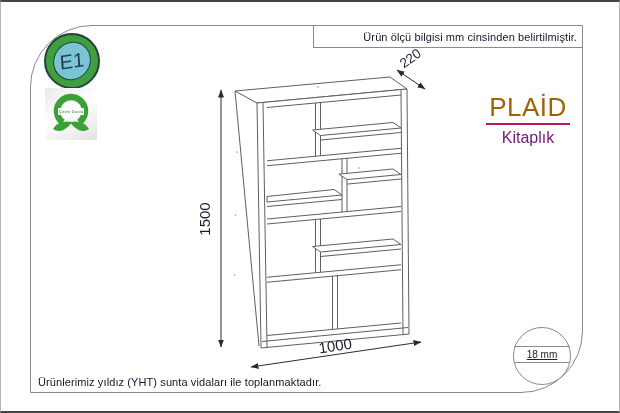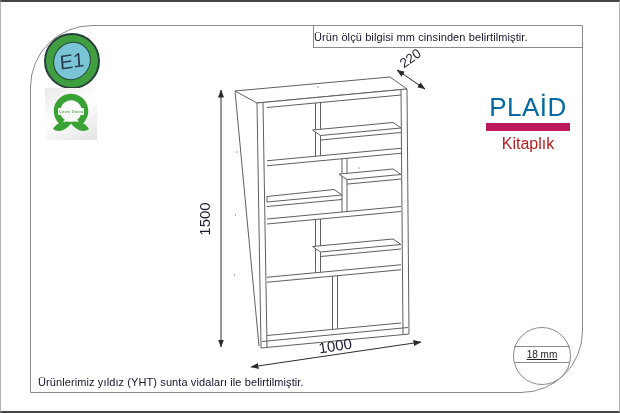--- a/index.html
+++ b/index.html
@@ -10,21 +10,21 @@
     border-left:1px solid #b5b5b5;border-right:1px solid #b5b5b5;
     font-family:"Liberation Sans",sans-serif;color:#1c1c30;
   }
   .main-frame{
     position:absolute;left:29px;top:23px;width:553px;height:368px;
     border:1.5px solid #8a8a8a;border-radius:62px 0 62px 0;box-sizing:border-box;
   }
   .top-note-box{
     position:absolute;left:312px;top:24px;width:270px;height:22px;
     border-left:1px solid #8a8a8a;border-bottom:1px solid #8a8a8a;box-sizing:border-box;
-    display:flex;align-items:center;padding-right:6px;
+    display:flex;align-items:center;justify-content:flex-end;padding-right:6px;
     font-size:11px;letter-spacing:.1px;color:#15152e;
   }
   .bottom-note{
     position:absolute;left:37px;top:374px;font-size:11px;color:#15152e;letter-spacing:.1px;
   }
   
   .e1-logo{
     position:absolute;left:43px;top:31px;width:56px;height:56px;border-radius:50%;
     background:#3f9e3f;border:2px solid #26413a;box-sizing:border-box;
     display:flex;align-items:center;justify-content:center;
@@ -35,24 +35,24 @@
     font-size:20px;color:#2a3a50;transform:rotate(-8deg) skewX(-4deg);
   }
   
   .eco-logo{
     position:absolute;left:44px;top:86px;width:52px;height:52px;
     background:linear-gradient(150deg,#e9e9e9 0%,#ffffff 45%,#e2e2e2 100%);
   }
   
   .title-block{position:absolute;left:452px;top:92px;width:150px;text-align:center;}
   .brand{
-    display:inline-block;font-size:26px;letter-spacing:.5px;color:#0369a1;
-    line-height:1.02;border-bottom:8px solid #be185d;padding:0 3px 2px;
+    display:inline-block;font-size:26px;letter-spacing:.5px;color:#a16207;
+    line-height:1.02;border-bottom:2px solid #be185d;padding:0 3px 2px;
   }
-  .sub{font-size:16px;color:#b91c1c;line-height:1.22;}
+  .sub{font-size:16px;color:#701a75;line-height:1.22;}
   .sub.first{margin-top:3px;}
   
   .thick-circle{
     position:absolute;left:512px;top:325px;width:58px;height:58px;border-radius:50%;
     background:#fff;border:1.5px solid #8a8a8a;box-sizing:border-box;z-index:5;
   }
   .thick-line{position:absolute;left:0;width:100%;height:0;border-top:1px solid #8a8a8a;}
   .thick-line.t1{top:18px;} .thick-line.t2{top:34px;}
   .thick-label{
     position:absolute;left:0;top:19px;width:100%;height:15px;display:flex;
@@ -164,15 +164,15 @@
       <text class="dim-label small" x="217" y="15" text-anchor="middle" transform="rotate(-36 217 15)">220</text>
     </g>
   </svg>
 
   <div class="thick-circle">
     <div class="thick-line t1"></div>
     <div class="thick-line t2"></div>
     <div class="thick-label">18 mm</div>
   </div>
 
-  <div class="bottom-note">Ürünlerimiz yıldız (YHT) sunta vidaları ile belirtilmiştir.</div>
+  <div class="bottom-note">Ürünlerimiz yıldız (YHT) sunta vidaları ile toplanmaktadır.</div>
 
 </div>
 
 </body></html>

